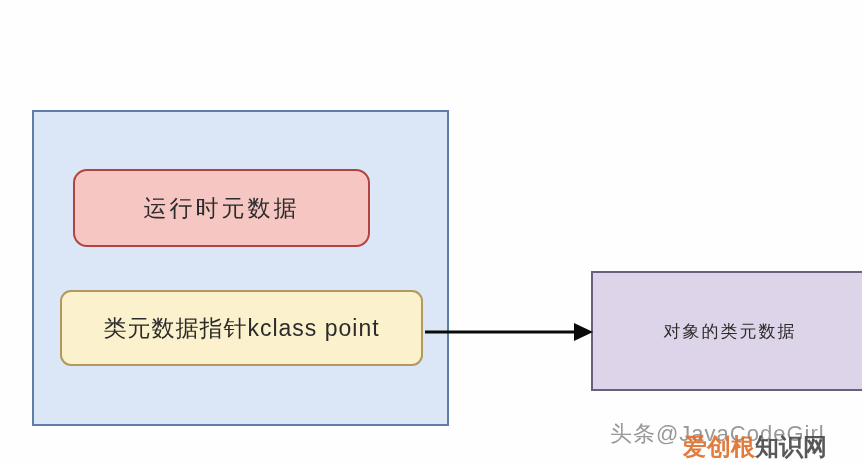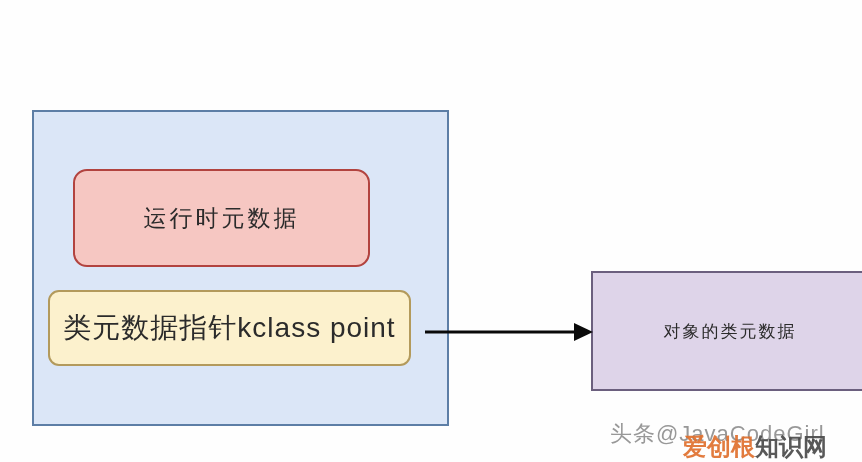--- a/index.html
+++ b/index.html
@@ -42,36 +42,36 @@
     display: flex;
     align-items: center;
     justify-content: center;
     box-sizing: border-box;
     color: #2b2b2b;
   }
   .node-runtime {
     left: 73px;
     top: 169px;
     width: 297px;
-    height: 98px;
+    height: 78px;
     background: var(--runtime-fill, #f6c7c2);
     border: 2px solid var(--runtime-border, #b2433f);
     border-radius: 14px;
     font-size: 23px;
     letter-spacing: 3px;
   }
   .node-kclass {
-    left: 48px;
+    left: 60px;
     top: 290px;
     width: 363px;
     height: 76px;
     background: var(--kclass-fill, #fcf1cd);
     border: 2px solid var(--kclass-border, #b39a5c);
     border-radius: 11px;
-    font-size: 28px;
+    font-size: 23px;
     letter-spacing: 1px;
   }
   .node-classmeta {
     left: 591px;
     top: 271px;
     width: 278px;
     height: 120px;
     background: var(--class-fill, #ded4e9);
     border: 2px solid var(--class-border, #6b5f7e);
     border-radius: 0;

